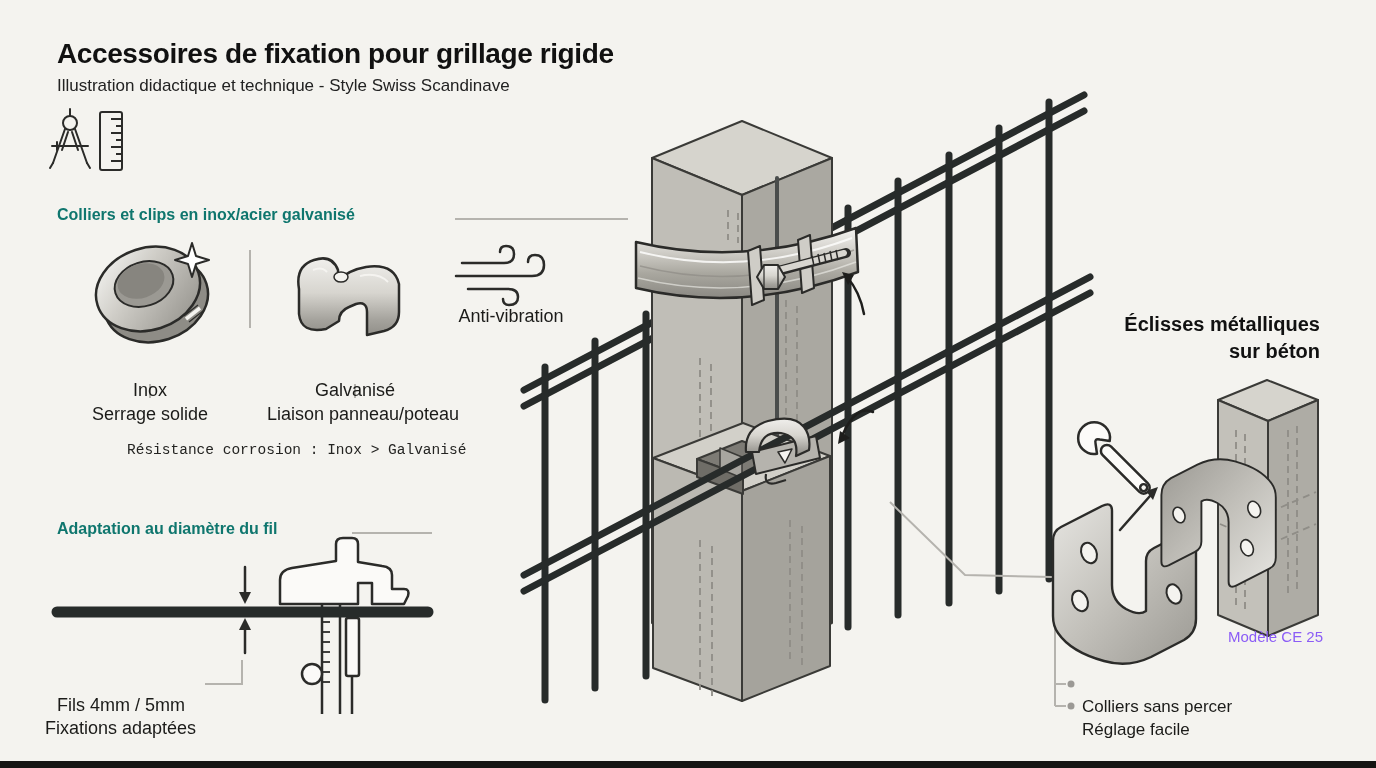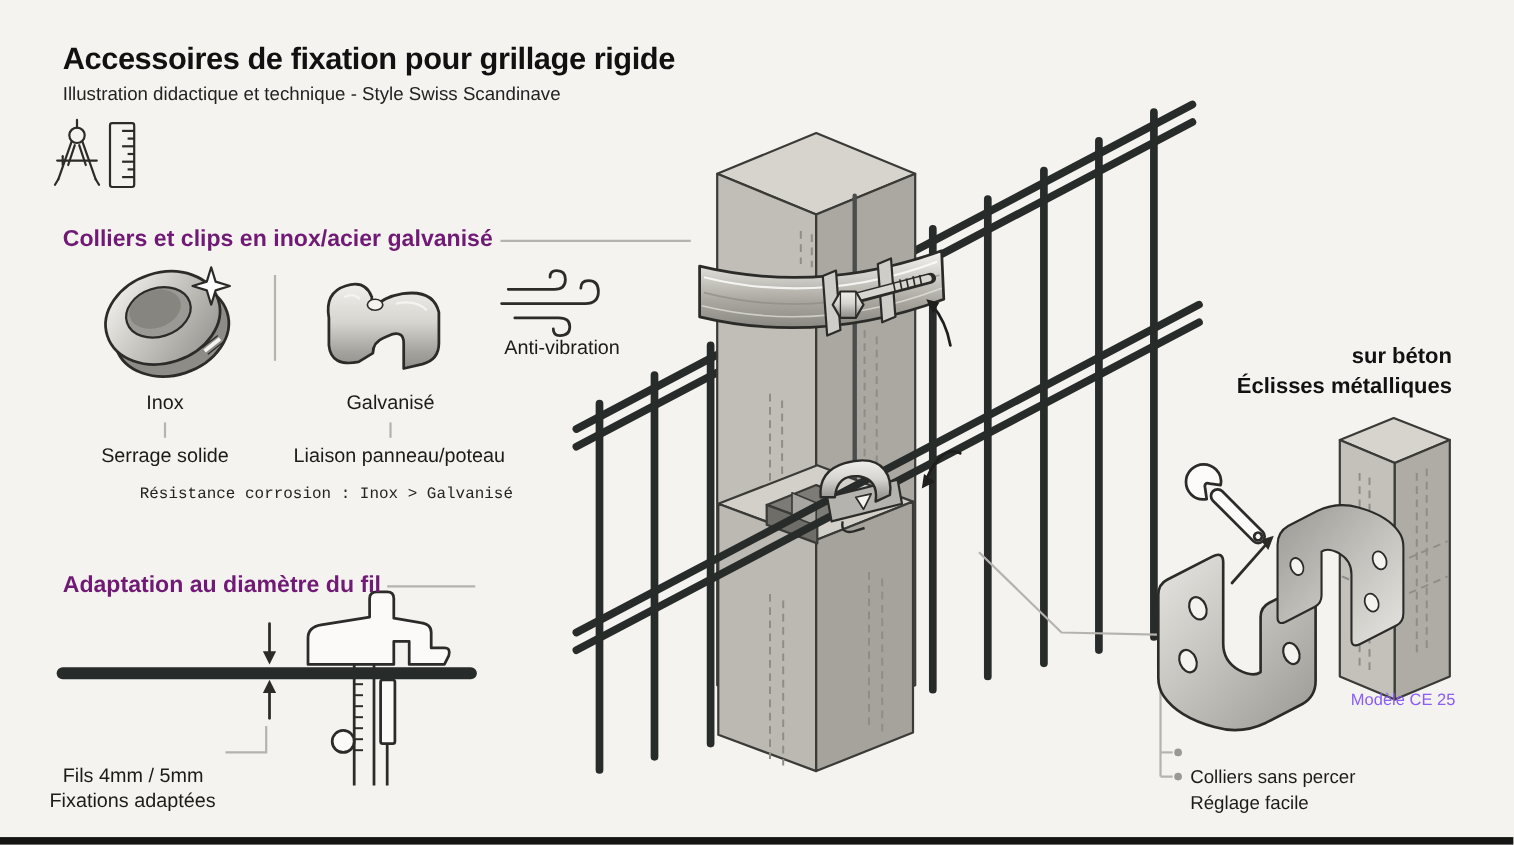--- a/index.html
+++ b/index.html
@@ -5,22 +5,22 @@
   html,body{margin:0;padding:0;}
   body{
     width:1376px;height:768px;position:relative;overflow:hidden;
     background:#f4f3ef;
     font-family:"Liberation Sans","DejaVu Sans",sans-serif;
     color:#161614;
   }
   .abs{position:absolute;}
   .title{font-size:28px;font-weight:700;letter-spacing:-0.4px;color:#111;}
   .subtitle{font-size:17px;color:#222;}
-  .h2{font-size:21px;font-weight:700;color:#701a75;white-space:nowrap;}
-  .lbl{font-size:18px;color:#1b1b19;text-align:center;}
+  .h2{font-size:16px;font-weight:700;color:#0f766e;white-space:nowrap;}
+  .lbl{font-size:18px;color:#1b1b19;text-align:center;margin-top:24px;}
   .cap{font-size:18px;color:#1b1b19;text-align:center;white-space:nowrap;}
   .note{font-size:14.5px;color:#242422;}
   .small{font-size:15px;color:#8b5cf6;}
   .bullet{font-size:17px;color:#1b1b19;white-space:nowrap;margin-top:24px;}
   .right-head{font-size:20px;font-weight:700;text-align:right;line-height:27px;color:#111;}
   #art{position:absolute;left:0;top:0;}
   #footer-bar{position:absolute;left:0;bottom:0;width:1376px;height:7px;background:#151513;}
 </style>
 </head>
 <body>
@@ -290,20 +290,20 @@
 <div class="abs cap" style="left:60px;top:404px;width:180px;">Serrage solide</div>
 <div class="abs cap" style="left:252px;top:404px;width:222px;">Liaison panneau/poteau</div>
 <div class="abs cap" style="left:440px;top:306px;width:142px;">Anti-vibration</div>
 <div class="abs note" style="left:127px;top:442px;font-family:Liberation Mono, monospace;">Résistance corrosion : Inox &gt; Galvanisé</div>
 
 <div class="abs h2" style="left:57px;top:520px;">Adaptation au diamètre du fil</div>
 <div class="abs bullet" style="left:57px;top:671px;font-size:18px;">Fils 4mm / 5mm</div>
 <div class="abs bullet" style="left:45px;top:694px;font-size:18px;">Fixations adaptées</div>
 
 <div class="abs right-head" style="left:1100px;top:311px;width:220px;">
+  <div>Éclisses métalliques</div>
   <div>sur béton</div>
-  <div>Éclisses métalliques</div>
 </div>
 <div class="abs small" style="left:1228px;top:628px;">Modèle CE 25</div>
 <div class="abs bullet" style="left:1082px;top:673px;">Colliers sans percer</div>
 <div class="abs bullet" style="left:1082px;top:696px;">Réglage facile</div>
 
 <div id="footer-bar"></div>
 
 </body></html>

